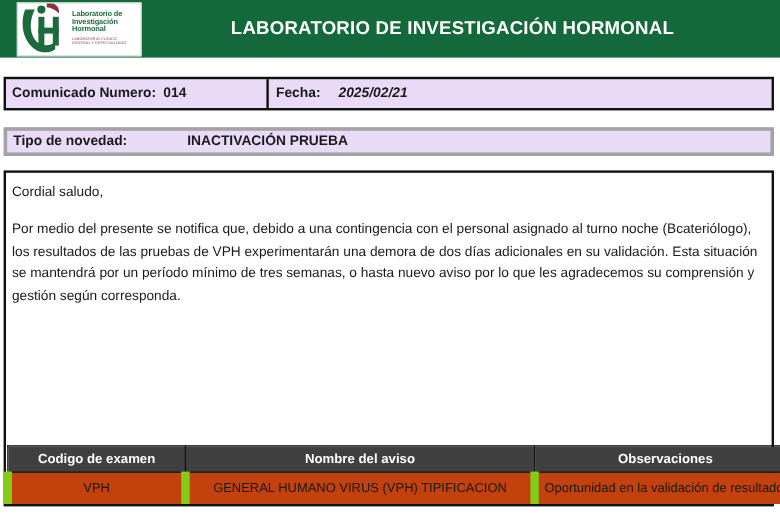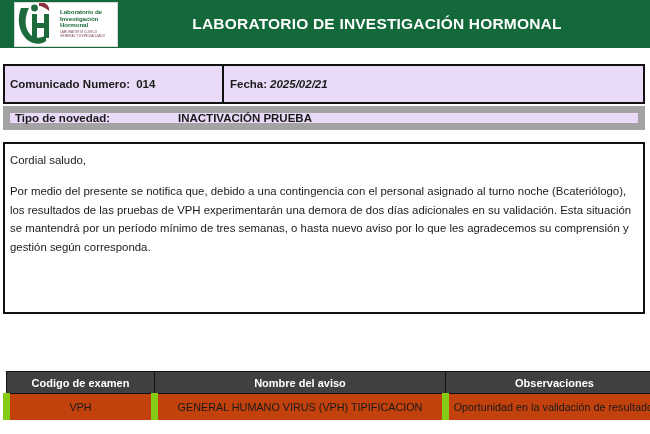--- a/index.html
+++ b/index.html
@@ -76,21 +76,21 @@
     letter-spacing: 0.2px;
     padding-right: 20px;
     padding-left: 6px;
     white-space: nowrap;
   }
 
   
   .row-comunicado {
     position: absolute;
     left: 3px; top: 64px;
-    width: 642px; height: 40px;
+    width: 642px; height: 28px;
     border: 2px solid #111111;
     box-sizing: border-box;
     background: #e9dbf7;
     display: flex;
     align-items: stretch;
   }
   .cell-comunicado {
     width: 219px;
     box-sizing: border-box;
     border-right: 2px solid #111111;
@@ -103,44 +103,45 @@
   }
   .cell-comunicado .val { margin-left: 6px; }
   .cell-fecha {
     flex: 1 1 auto;
     display: flex;
     align-items: center;
     padding-left: 6px;
     font-size: 11.5px;
     font-weight: bold;
     white-space: nowrap;
+    gap: 12px;
   }
   .cell-fecha .val { margin-left: 3px; font-style: italic; }
 
   .row-tipo {
     position: absolute;
     left: 3px; top: 106px;
     width: 642px; height: 24px;
-    border: 7px solid #a3a3a3;
+    border: 3px solid #a3a3a3;
     box-sizing: border-box;
     background: #e9dbf7;
     display: flex;
     align-items: center;
     padding-left: 5px;
     font-size: 11.5px;
     font-weight: bold;
     white-space: nowrap;
   }
-  .row-tipo .val { margin-left: 20px; padding-left: 48px; }
+  .row-tipo .val { margin-left: 2px; padding-left: 48px; }
 
   
   .body-box {
     position: absolute;
     left: 3px; top: 142px;
-    width: 642px; height: 172px;
+    width: 642px; height: 280px;
     border: 2px solid #111111;
     box-sizing: border-box;
     background: #ffffff;
     padding: 7px 8px 0 5px;
   }
   .body-box p {
     margin: 0 0 13px 0;
     font-size: 11.4px;
     line-height: 1.62;
     color: #1a1a1a;

